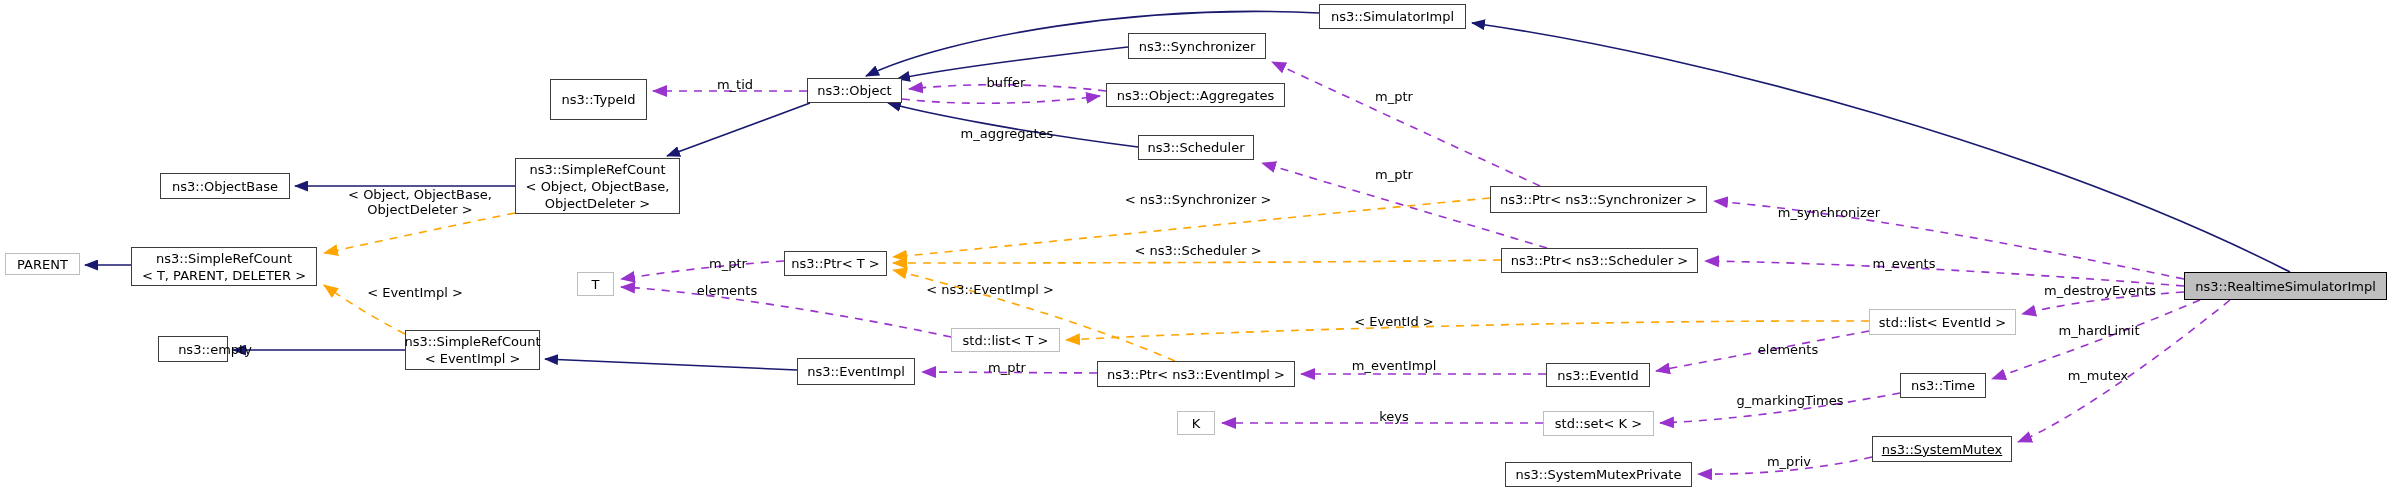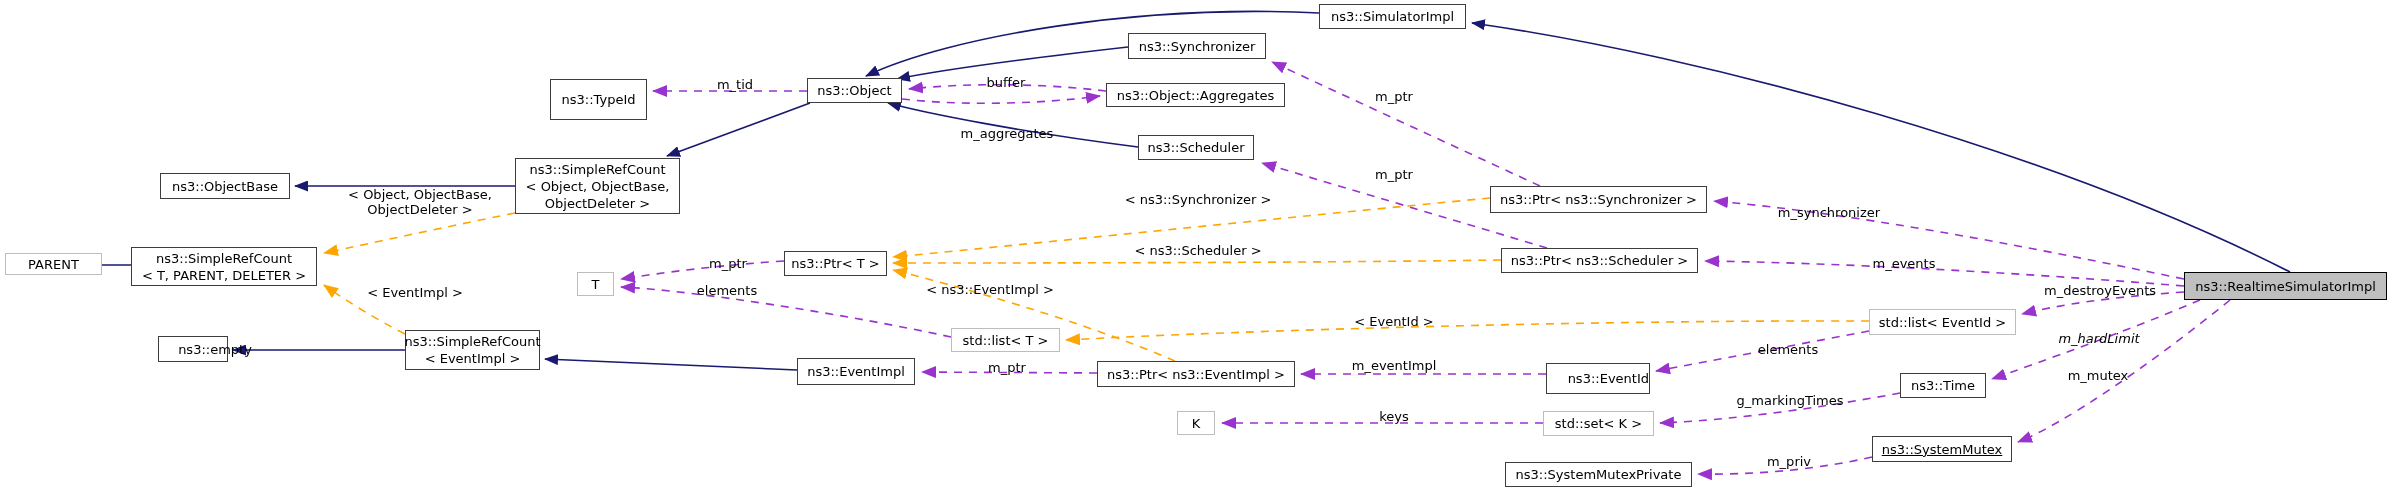--- a/index.html
+++ b/index.html
@@ -81,21 +81,21 @@
         <span>ns3::TypeId</span>
       </div>
       <div class="node class" style="left: 160px; top: 173px; width: 130px; height: 26px;">
         <span>ns3::ObjectBase</span>
       </div>
       <div class="node class" style="left: 515px; top: 158px; width: 165px; height: 56px;">
         <span>ns3::SimpleRefCount</span>
         <span>&lt; Object, ObjectBase,</span>
         <span>ObjectDeleter &gt;</span>
       </div>
-      <div class="node template" style="left: 5px; top: 253px; width: 97px; height: 22px;">
+      <div class="node template" style="left: 5px; top: 253px; width: 75px; height: 22px;">
         <span>PARENT</span>
       </div>
       <div class="node class" style="left: 131px; top: 247px; width: 186px; height: 39px;">
         <span>ns3::SimpleRefCount</span>
         <span>&lt; T, PARENT, DELETER &gt;</span>
       </div>
       <div class="node class" style="left: 158px; top: 336px; width: 70px; height: 26px; padding-left: 44px;">
         <span>ns3::empty</span>
       </div>
       <div class="node class" style="left: 405px; top: 330px; width: 135px; height: 40px;">
@@ -116,21 +116,21 @@
       </div>
       <div class="node class" style="left: 1097px; top: 361px; width: 198px; height: 26px;">
         <span>ns3::Ptr&lt; ns3::EventImpl &gt;</span>
       </div>
       <div class="node template" style="left: 1177px; top: 411px; width: 38px; height: 24px;">
         <span>K</span>
       </div>
       <div class="node template" style="left: 1543px; top: 411px; width: 111px; height: 25px;">
         <span>std::set&lt; K &gt;</span>
       </div>
-      <div class="node class" style="left: 1546px; top: 363px; width: 104px; height: 31px; align-items: flex-end;">
+      <div class="node class" style="left: 1546px; top: 363px; width: 104px; height: 24px;">
         <span>ns3::EventId</span>
       </div>
       <div class="node class" style="left: 807px; top: 78px; width: 95px; height: 25px;">
         <span>ns3::Object</span>
       </div>
       <div class="node class" style="left: 1106px; top: 83px; width: 179px; height: 24px;">
         <span>ns3::Object::Aggregates</span>
       </div>
       <div class="node class" style="left: 1128px; top: 33px; width: 138px; height: 26px;">
         <span>ns3::Synchronizer</span>
@@ -170,21 +170,21 @@
       <div class="edge-label" style="left: 1394px; top: 96px;">m_ptr</div>
       <div class="edge-label" style="left: 1394px; top: 174px;">m_ptr</div>
       <div class="edge-label" style="left: 1829px; top: 212px;">m_synchronizer</div>
       <div class="edge-label" style="left: 1198px; top: 199px;">&lt; ns3::Synchronizer &gt;</div>
       <div class="edge-label" style="left: 1198px; top: 250px;">&lt; ns3::Scheduler &gt;</div>
       <div class="edge-label" style="left: 990px; top: 289px; text-align: right;">&lt; ns3::EventImpl &gt;</div>
       <div class="edge-label" style="left: 728px; top: 263px;">m_ptr</div>
       <div class="edge-label" style="left: 727px; top: 290px;">elements</div>
       <div class="edge-label" style="left: 1904px; top: 263px;">m_events</div>
       <div class="edge-label" style="left: 2100px; top: 290px;">m_destroyEvents</div>
-      <div class="edge-label" style="left: 2099px; top: 338px; font-style: italic;">m_hardLimit</div>
+      <div class="edge-label" style="left: 2099px; top: 330px;">m_hardLimit</div>
       <div class="edge-label" style="left: 2098px; top: 375px;">m_mutex</div>
       <div class="edge-label" style="left: 1394px; top: 321px;">&lt; EventId &gt;</div>
       <div class="edge-label" style="left: 1788px; top: 349px;">elements</div>
       <div class="edge-label" style="left: 1790px; top: 400px;">g_markingTimes</div>
       <div class="edge-label" style="left: 1394px; top: 365px;">m_eventImpl</div>
       <div class="edge-label" style="left: 1007px; top: 367px;">m_ptr</div>
       <div class="edge-label" style="left: 1394px; top: 416px;">keys</div>
       <div class="edge-label" style="left: 1789px; top: 461px;">m_priv</div>
       <div class="edge-label" style="left: 420px; top: 194px;">&lt; Object, ObjectBase,</div>
       <div class="edge-label" style="left: 420px; top: 209px;">ObjectDeleter &gt;</div>

